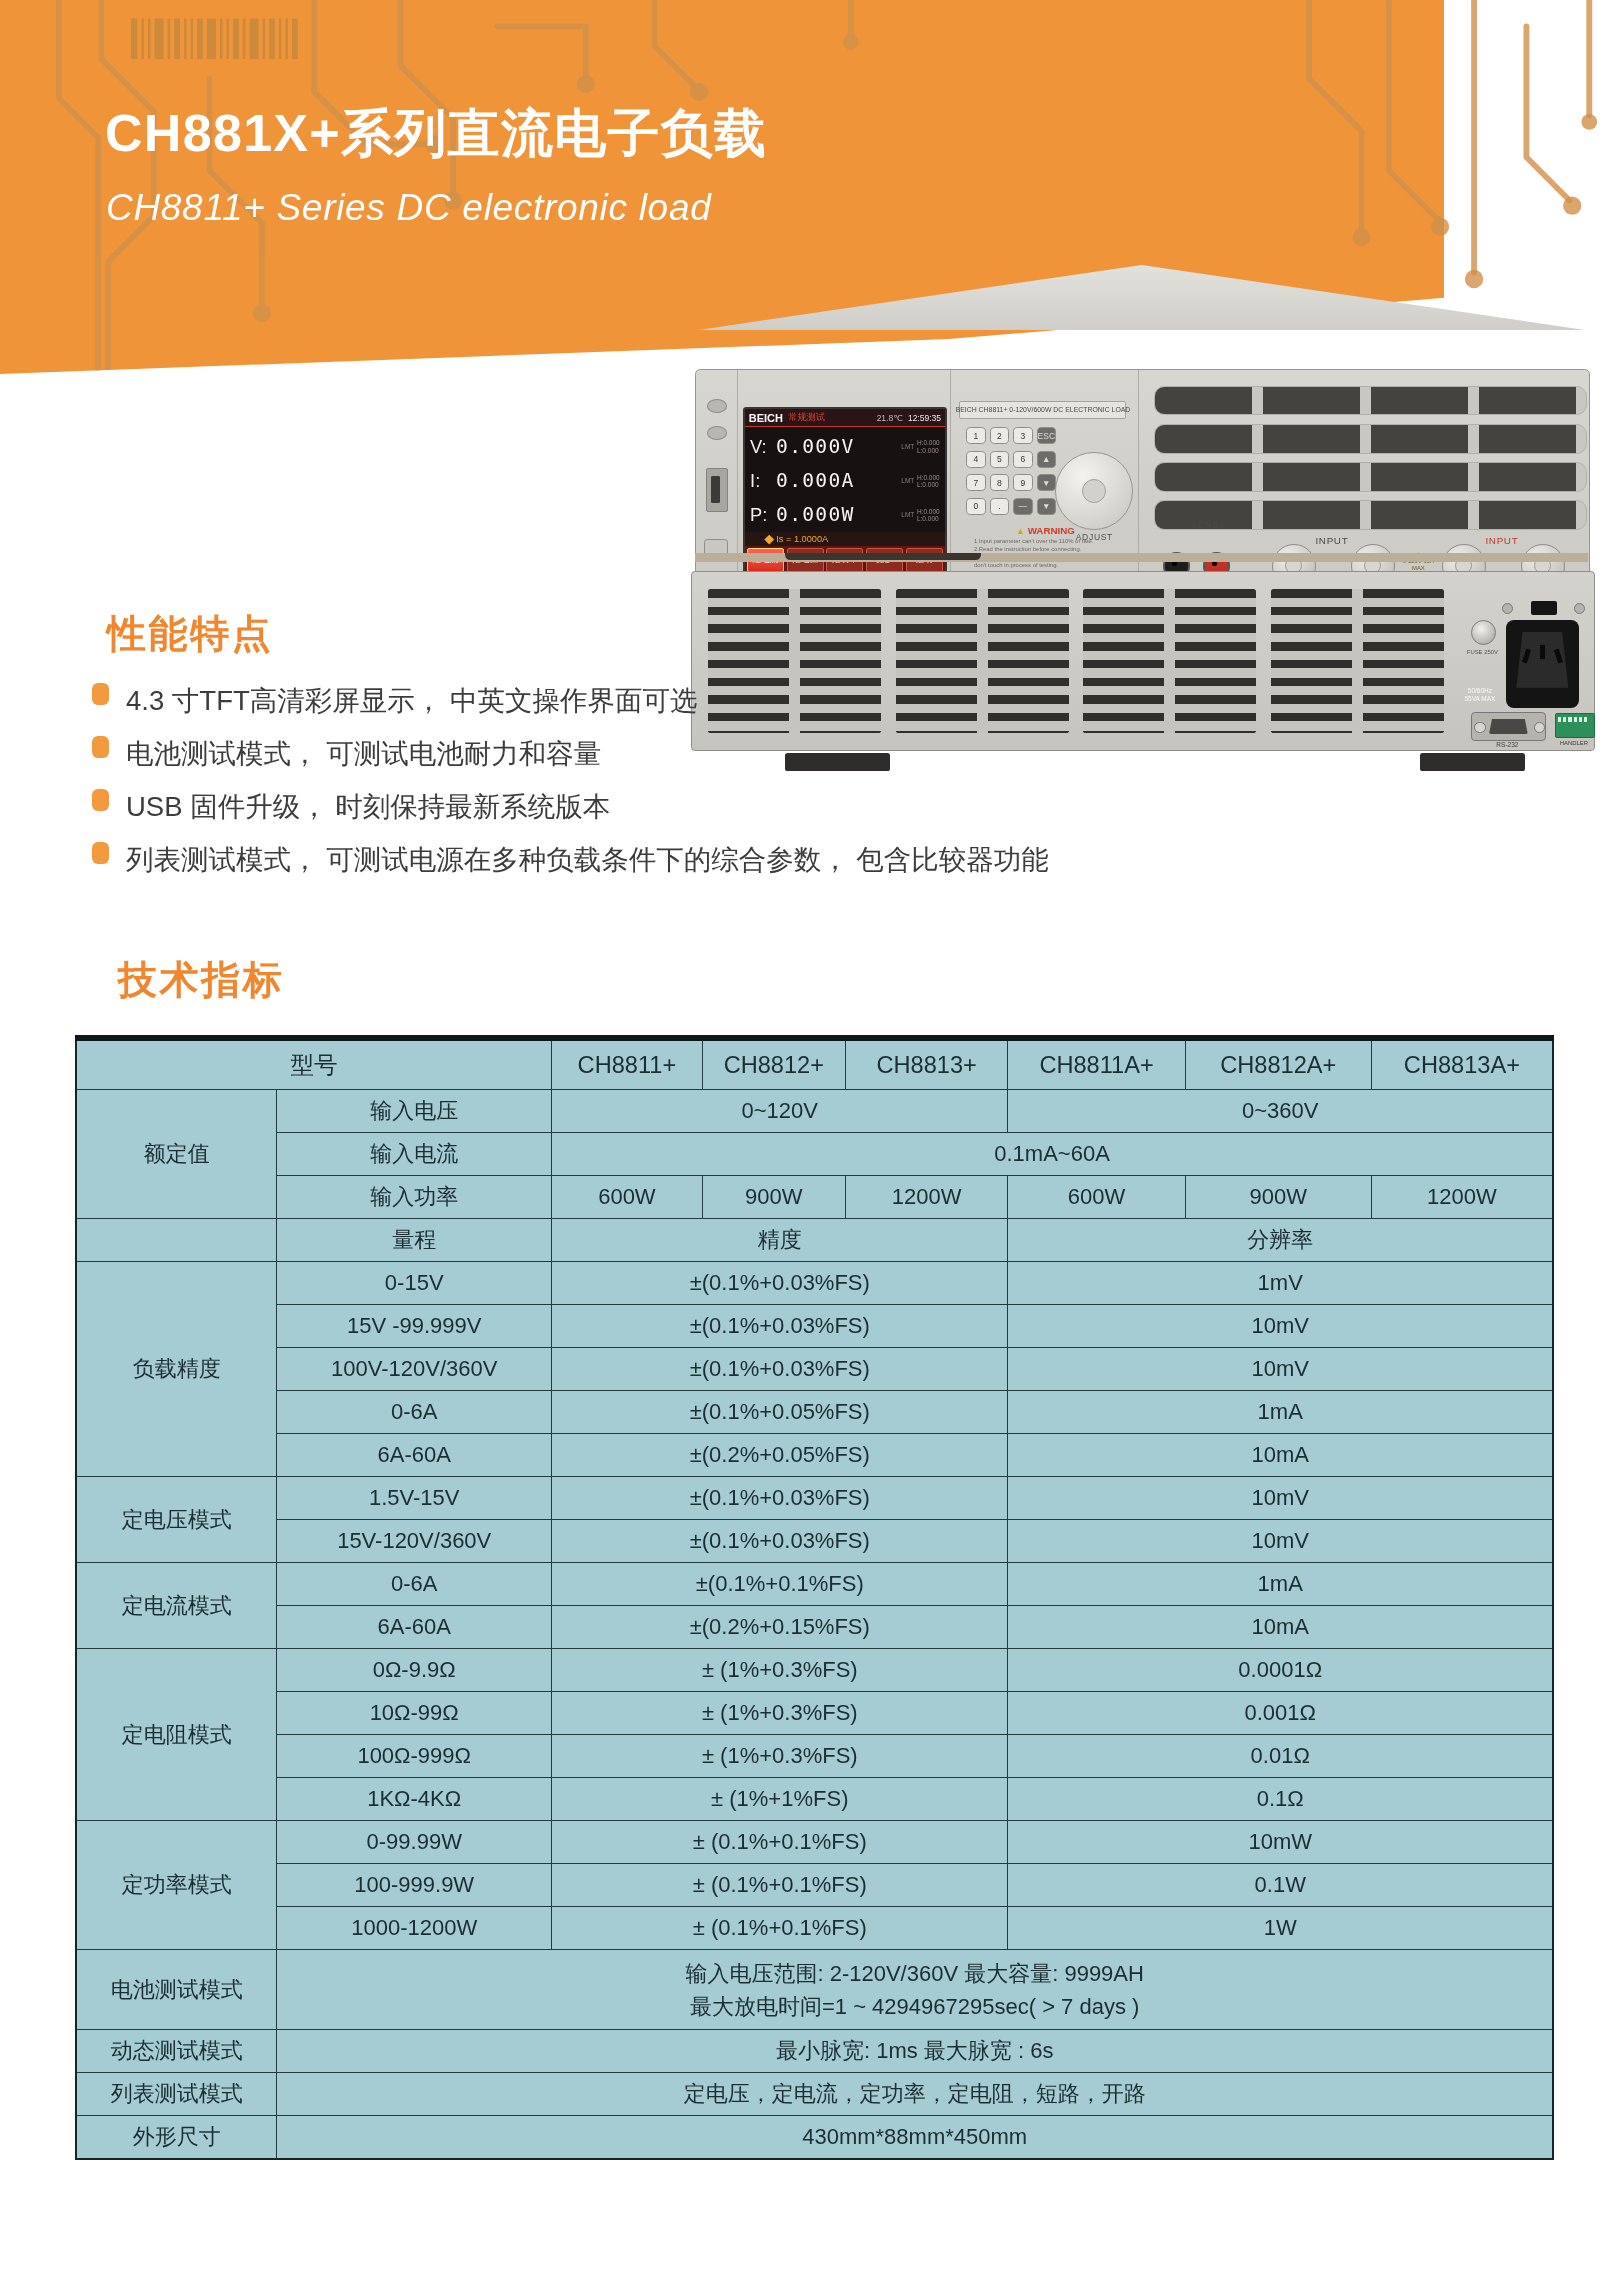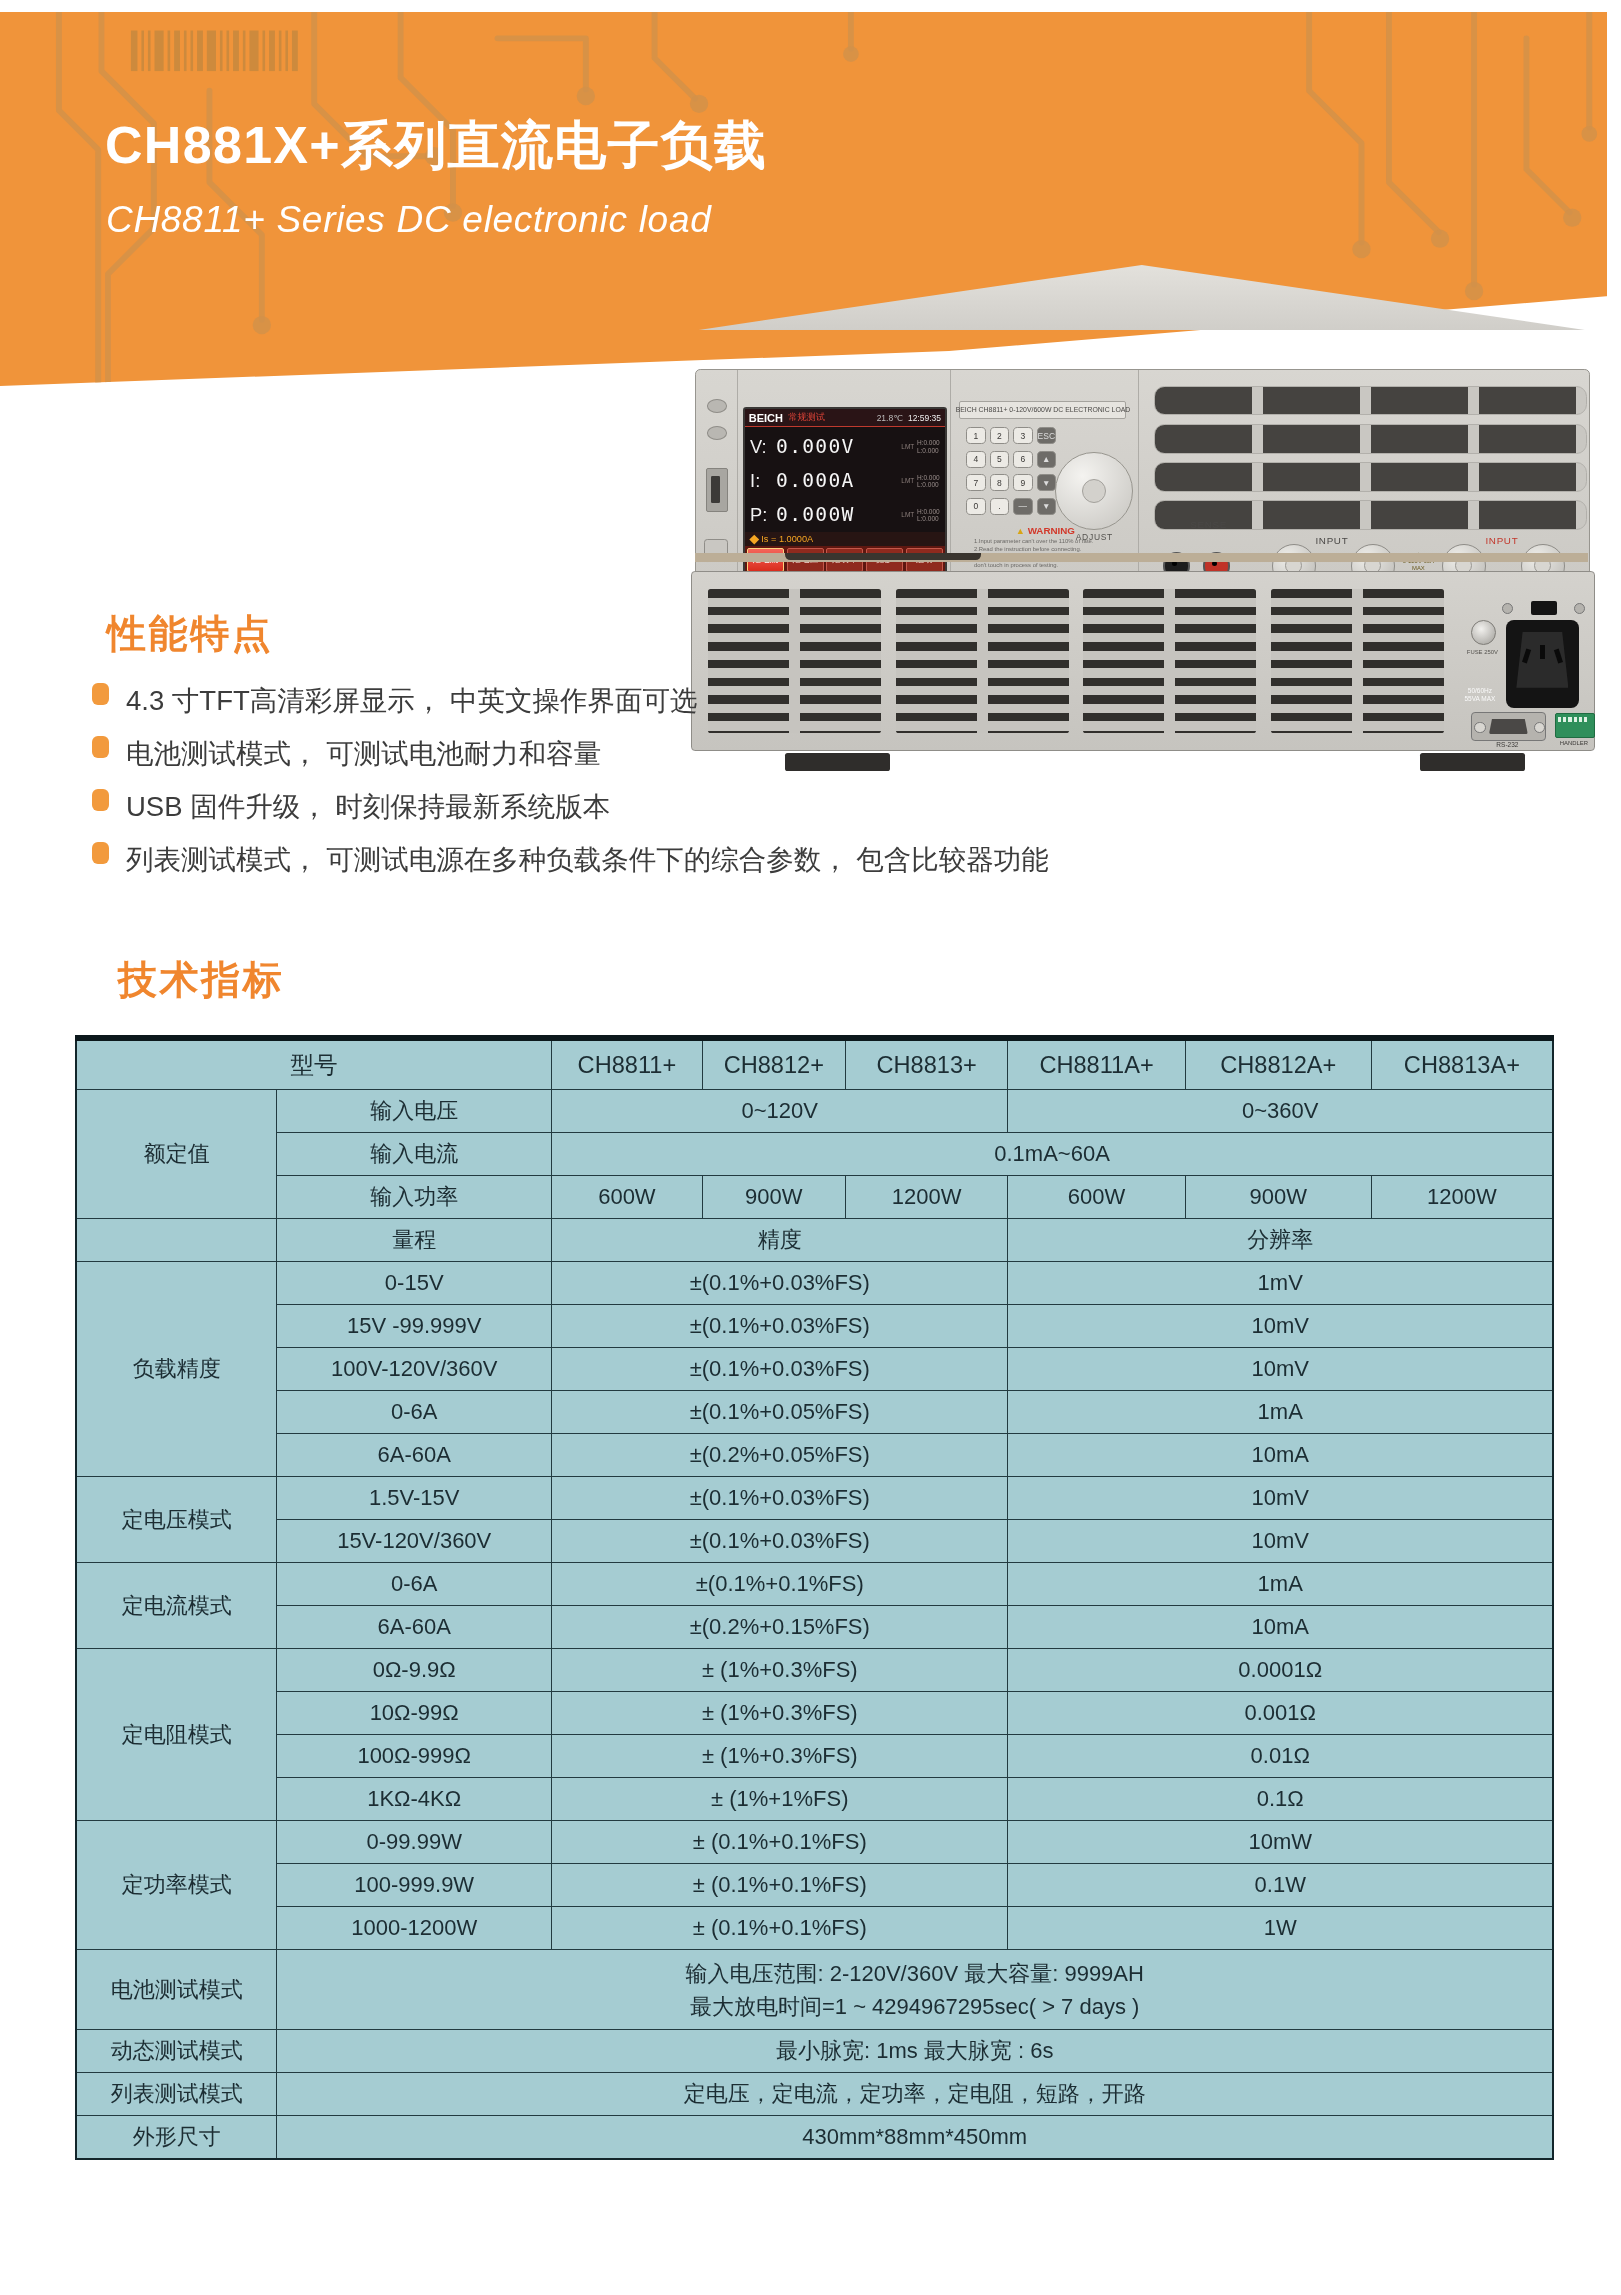--- a/index.html
+++ b/index.html
@@ -1,21 +1,21 @@
 <!DOCTYPE html>
 <html style="font-size:10.5px"><head>
 <meta charset="utf-8">
 <style>
   html,body{margin:0;padding:0;background:#ffffff;}
   .page{position:relative;width:1622px;height:2295px;background:#ffffff;overflow:hidden;
         font-family:"Liberation Sans","DejaVu Sans",sans-serif;}
 
   
-  .hero{position:absolute;left:0;top:0;width:1607px;height:380px;background:#f0943a;
-        clip-path:polygon(0 0,1622px 0,1622px 283px,949px 339px,0 374px);margin-top:12px;}
+  .hero{position:absolute;left:0;top:0;width:1444px;height:380px;background:#f0943a;
+        clip-path:polygon(0 0,1622px 0,1622px 283px,949px 339px,0 374px);}
   .hero svg{position:absolute;left:0;top:0;}
   .hero-title{position:absolute;left:105px;top:99px;color:#ffffff;font-size:52px;font-weight:bold;letter-spacing:1.3px;}
   .hero-sub{position:absolute;left:106px;top:187px;color:#ffffff;font-size:37px;font-weight:400;letter-spacing:0.7px;font-style:italic;}
 
   
   .photo{position:absolute;}
   .fp-top{position:absolute;left:11.8px;top:3.9px;width:886px;height:65px;
           background:linear-gradient(#e3e1dc,#d0cec9);
           clip-path:polygon(50% 0,100% 100%,0 100%);}
   .fp-face{position:absolute;left:7.9px;top:68px;width:893px;height:223px;
@@ -36,21 +36,21 @@
   .sc-mode{color:#e04438;font-size:9.2px;}
   .sc-temp{color:#bdbdbd;font-size:8.5px;margin-left:auto;}
   .sc-time{color:#eeeeee;font-size:8.5px;}
   .sc-rows{flex:1;display:flex;flex-direction:column;justify-content:space-around;padding:2.6px 5.2px 0 5.2px;}
   .sc-row{display:flex;align-items:center;}
   .sc-lab{color:#f2f2f2;font-size:18.3px;width:26px;}
   .sc-val{color:#f6f6f6;font-size:19.6px;letter-spacing:1.3px;font-family:"DejaVu Sans Mono",monospace;}
   .sc-lmt{margin-left:auto;display:flex;align-items:center;gap:2.6px;}
   .sc-lmtlab{color:#8c7f7b;font-size:6.5px;}
   .sc-lmtvals{color:#9a8f8c;font-size:6.5px;line-height:7.2px;text-align:left;}
-  .sc-status{height:14.4px;background:#271513;color:#f5a623;font-size:9.2px;display:flex;align-items:center;padding:0 6px;gap:3.9px;}
+  .sc-status{height:14.4px;background:#271513;color:#f5a623;font-size:9.2px;display:flex;align-items:center;padding:0 21px;gap:3.9px;}
   .sc-diamond{width:6.5px;height:6.5px;background:#f5a623;transform:rotate(45deg);}
   .sc-keys{height:23.6px;background:#5e1710;display:flex;gap:2.6px;padding:2px;}
   .sc-key{flex:1;background:#8f2a1e;border:0.7px solid #c4584a;border-radius:2px;color:#f0d9d2;font-size:8.5px;
           display:flex;align-items:center;justify-content:center;white-space:nowrap;}
   .sc-key.active{background:linear-gradient(#f5665a,#d92c1d);border:0.7px solid #ffd27d;color:#ffffff;}
 
   
   .fkeys{position:absolute;left:55px;top:206px;display:flex;gap:6.5px;}
   .fkey{width:35px;height:15.7px;background:#b2b0ab;
         clip-path:polygon(50% 0,88% 60%,100% 100%,0 100%,12% 60%);}

